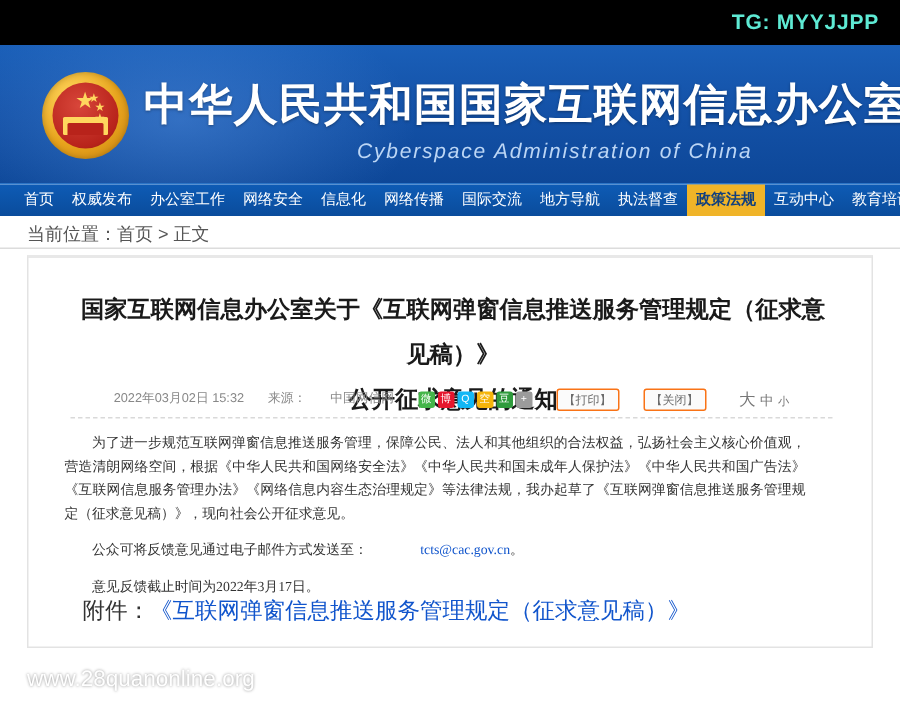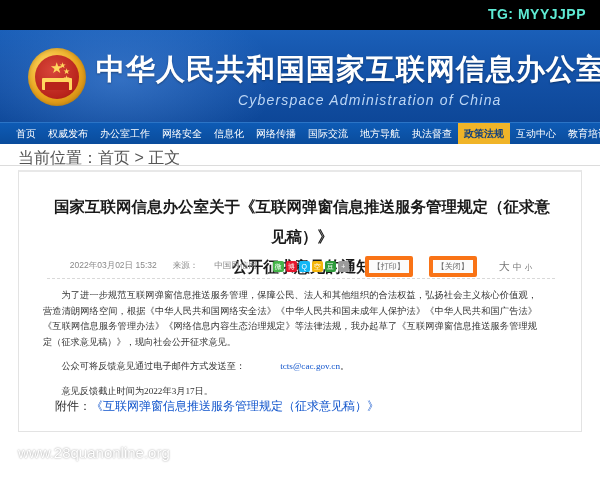--- a/index.html
+++ b/index.html
@@ -187,21 +187,21 @@
   .breadcrumb-bar {
     position: absolute;
     top: 144px; left: 0;
     width: 600px; height: 22px;
     background: #ffffff;
     border-bottom: 1px solid #dcdcdc;
   }
   .breadcrumb {
     position: absolute;
     left: 18px; top: 4px;
-    font-size: 16px;
+    font-size: 12px;
     color: #555555;
   }
   .breadcrumb a {
     color: #555555;
     text-decoration: none;
   }
 
   
   .article {
     position: absolute;
@@ -245,21 +245,21 @@
     border-radius: 2px;
     font-size: 7px;
     color: #ffffff;
     text-align: center;
     line-height: 11px;
     cursor: pointer;
   }
   .meta-btn {
     font-size: 8px;
     color: #6a6a6a;
-    border: 4px solid #f97316;
+    border: 1px solid #f97316;
     border-radius: 2px;
     padding: 1px 4px;
     background: #fbfbfb;
     cursor: pointer;
     white-space: nowrap;
   }
   .font-sizes { display: flex; gap: 3px; align-items: baseline; margin-left: 6px; }
   .fs { color: #777777; cursor: pointer; }
   .fs.big { font-size: 11px; }
   .fs.mid { font-size: 9px; }
@@ -282,21 +282,21 @@
     color: #333333;
     text-align: justify;
   }
   .body-text p { margin: 0 0 9px 0; }
   .body-text p.indent { text-indent: 2em; }
   .mail-link { color: #1155cc; margin-left: 35px; }
   .attach-line {
     position: absolute;
     left: 36px; top: 226px;
     font-family: "Liberation Serif", serif;
-    font-size: 12px;
+    font-size: 15px;
     color: #333333;
   }
   .attach-link { color: #1155cc; text-decoration: none; }
   .signature {
     position: absolute;
     right: 30px; top: 246px;
     font-family: "Liberation Serif", serif;
     font-size: 9.2px;
     color: #333333;
   }

